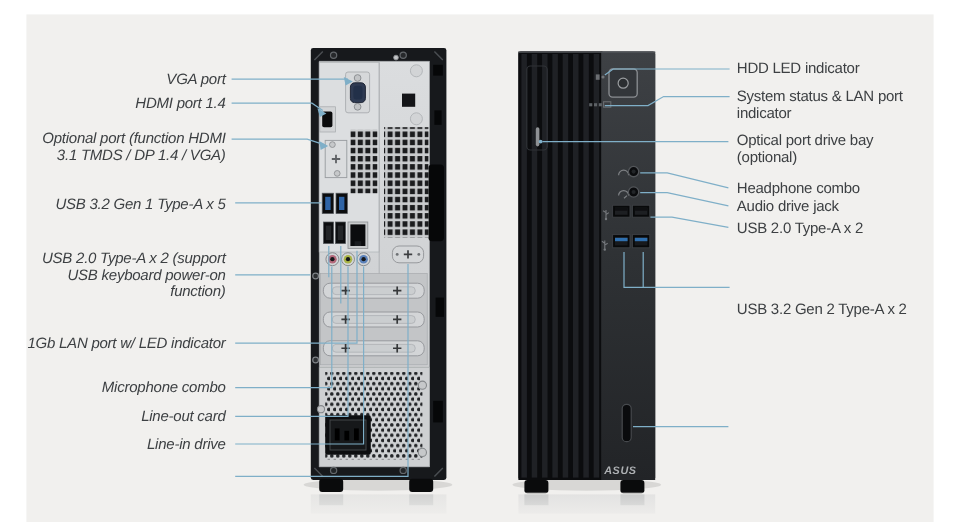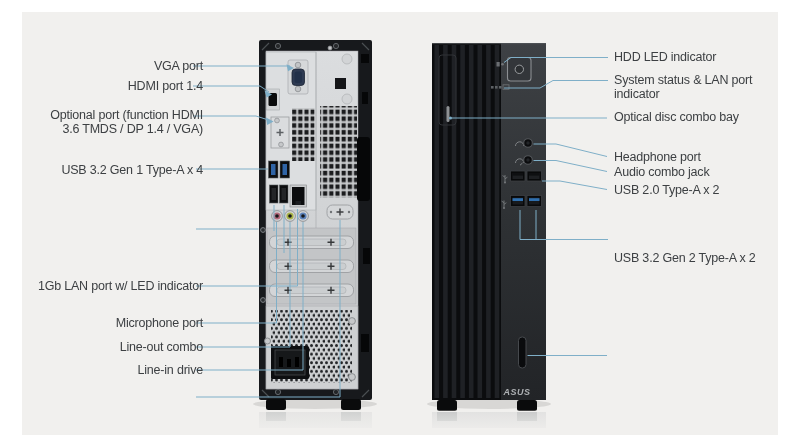--- a/index.html
+++ b/index.html
@@ -1,20 +1,20 @@
 <!DOCTYPE html>
 <html><head>
 <meta charset="utf-8">
 <style>
   html,body{margin:0;padding:0;background:#ffffff;}
   .stage{position:relative;width:800px;height:435px;overflow:hidden;
          font-family:"Liberation Sans",sans-serif;background:#ffffff;}
   .stage svg{position:absolute;left:0;top:0;}
   .lbl{position:absolute;font-size:12.5px;line-height:14px;color:#3d4043;letter-spacing:-0.2px;}
-  .lbl.left{right:597px;text-align:right;}
+  .lbl.left{right:612px;text-align:right;font-style:italic;}
   .lbl.right{left:614px;text-align:left;}
   .lbl .ln{display:block;white-space:nowrap;}
 </style>
 </head>
 <body>
 
 <div class="stage">
 
 <svg width="800" height="435" viewBox="0 0 800 435">
   <defs>
@@ -293,53 +293,59 @@
 </svg>
 
   <div class="lbl left" style="top:59px">
       <span class="ln">VGA port</span>
     </div>
   <div class="lbl left" style="top:79px">
       <span class="ln">HDMI port 1.4</span>
     </div>
   <div class="lbl left" style="top:108px">
     <span class="ln">Optional port (function HDMI</span>
-    <span class="ln">3.6 TMDS / DP 1.4 / VGA)</span>
+    <span class="ln">3.1 TMDS / DP 1.4 / VGA)</span>
   </div>
   <div class="lbl left" style="top:163px">
-      <span class="ln">USB 3.2 Gen 1 Type-A x 4</span>
-    </div>
+      <span class="ln">USB 3.2 Gen 1 Type-A x 5</span>
+    </div>
+  <div class="lbl left" style="top:208px">
+    <span class="ln">USB 2.0 Type-A x 2 (support</span>
+    <span class="ln">USB keyboard power-on</span>
+    <span class="ln">function)</span>
+  </div>
   <div class="lbl left" style="top:279px">
       <span class="ln">1Gb LAN port w/ LED indicator</span>
     </div>
   <div class="lbl left" style="top:316px">
-      <span class="ln">Microphone port</span>
+      <span class="ln">Microphone combo</span>
     </div>
   <div class="lbl left" style="top:340px">
-      <span class="ln">Line-out combo</span>
+      <span class="ln">Line-out card</span>
     </div>
   <div class="lbl left" style="top:363px">
       <span class="ln">Line-in drive</span>
     </div>
 
   <div class="lbl right" style="top:50px">
       <span class="ln">HDD LED indicator</span>
     </div>
   <div class="lbl right" style="top:73px">
     <span class="ln">System status &amp; LAN port</span>
     <span class="ln">indicator</span>
   </div>
   <div class="lbl right" style="top:110px">
-    <span class="ln">Optical disc combo bay</span>
+    <span class="ln">Optical port drive bay</span>
+    <span class="ln">(optional)</span>
   </div>
   <div class="lbl right" style="top:150px">
-      <span class="ln">Headphone port</span>
+      <span class="ln">Headphone combo</span>
     </div>
   <div class="lbl right" style="top:165px">
-      <span class="ln">Audio combo jack</span>
+      <span class="ln">Audio drive jack</span>
     </div>
   <div class="lbl right" style="top:183px">
       <span class="ln">USB 2.0 Type-A x 2</span>
     </div>
   <div class="lbl right" style="top:251px">
       <span class="ln">USB 3.2 Gen 2 Type-A x 2</span>
     </div>
 
 </div>
 

